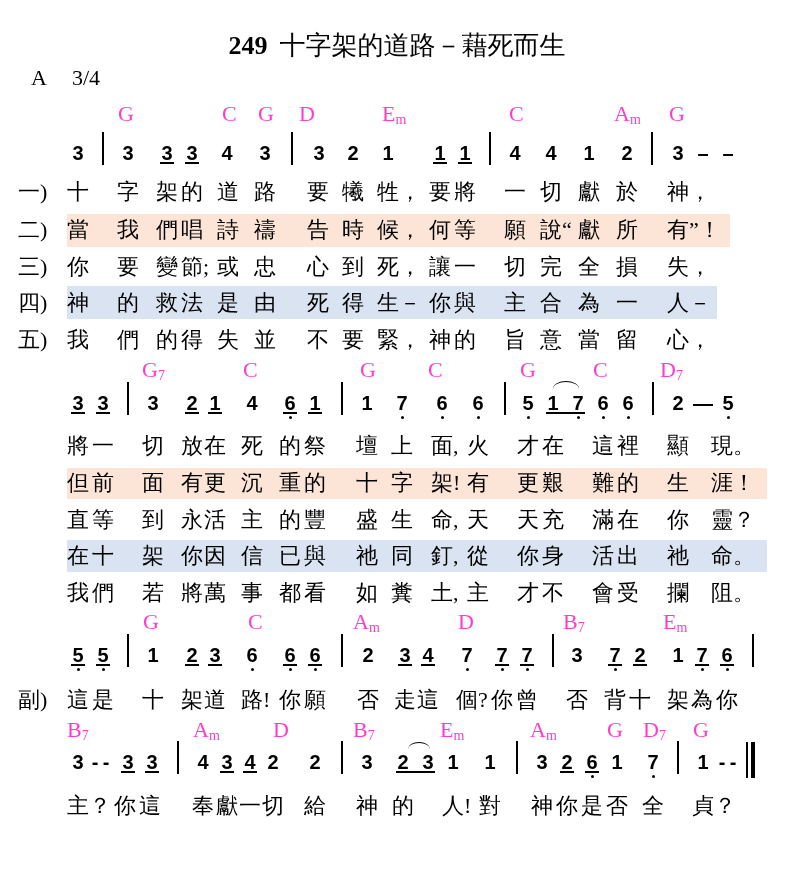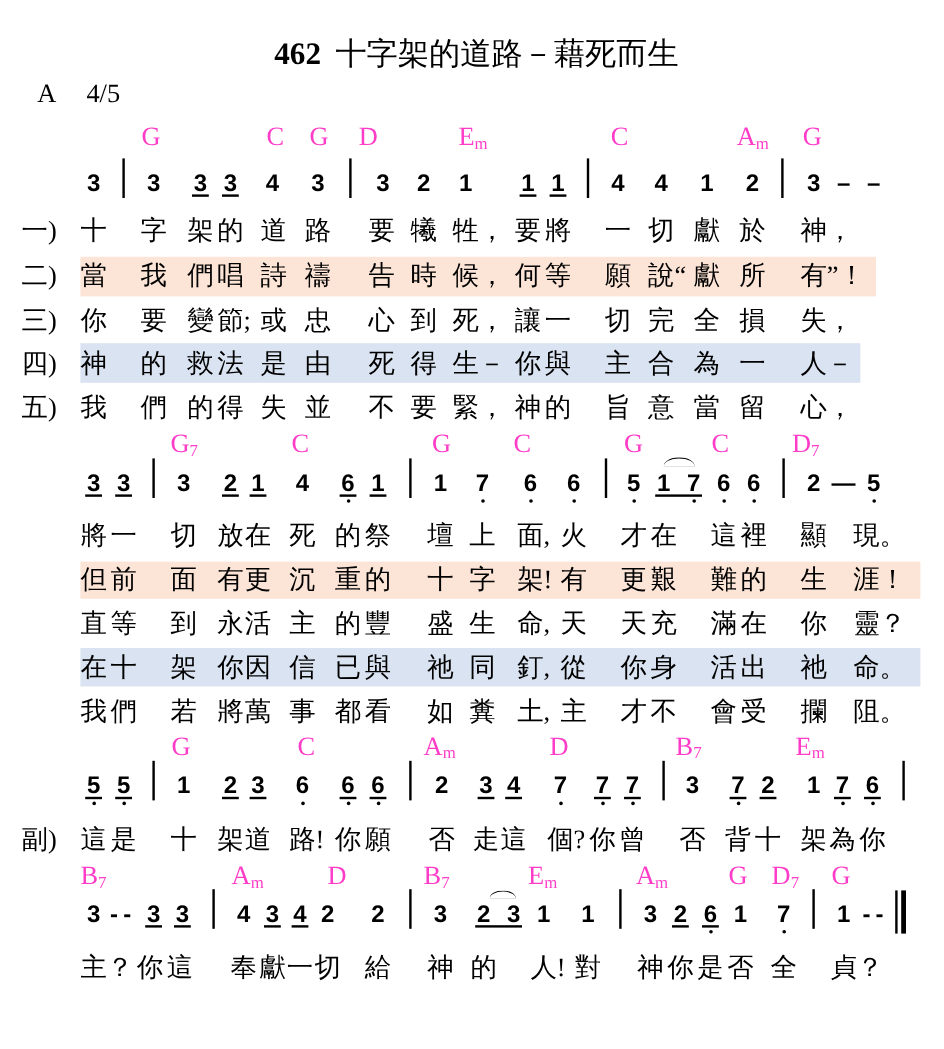--- a/index.html
+++ b/index.html
@@ -24,24 +24,24 @@
 .band{position:absolute;}
 .peach{background:#FCE4D6;}
 .blue{background:#DAE3F1;}
 </style>
 </head>
 <body>
 
 <div id="page">
 
   <div class="title">
-    <span class="num">462</span><span class="txt">十字架的道路－藉死而生</span>
+    <span class="num">249</span><span class="txt">十字架的道路－藉死而生</span>
   </div>
   <span class="keysig" style="left:31px">A</span>
-  <span class="keysig" style="left:72px">4/5</span>
+  <span class="keysig" style="left:72px">3/4</span>
 
   <div class="row" style="top:102px">
     <div class="ch" style="left:118px"><span>G</span><span class="sub"></span></div>
     <div class="ch" style="left:222px"><span>C</span><span class="sub"></span></div>
     <div class="ch" style="left:258px"><span>G</span><span class="sub"></span></div>
     <div class="ch" style="left:299px"><span>D</span><span class="sub"></span></div>
     <div class="ch" style="left:382px"><span>E</span><span class="sub">m</span></div>
     <div class="ch" style="left:509px"><span>C</span><span class="sub"></span></div>
     <div class="ch" style="left:614px"><span>A</span><span class="sub">m</span></div>
     <div class="ch" style="left:669px"><span>G</span><span class="sub"></span></div>

